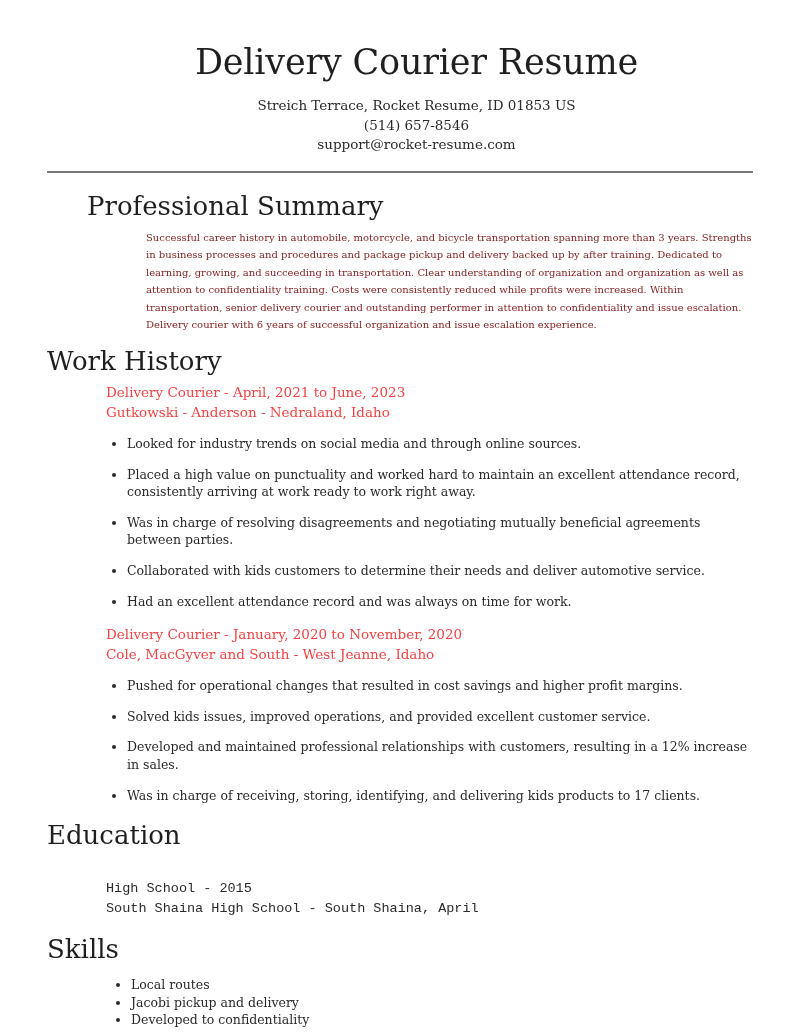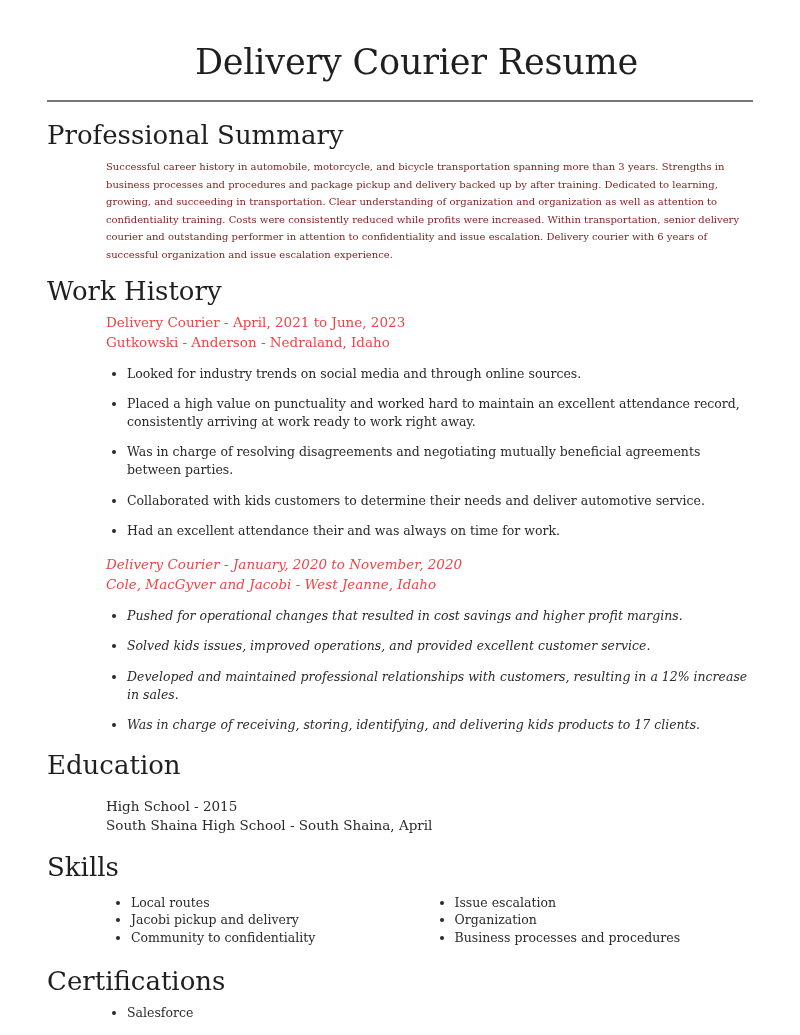--- a/index.html
+++ b/index.html
@@ -32,76 +32,76 @@
   .cert-list { margin: 6px 47px 0 106px; padding-left: 21px; }
   .cert-list li { font-size: 12.5px; line-height: 17.6px; color: #2a2a2a; }
 </style>
 </head>
 <body>
 
 <div class="page">
 
   <div class="header">
     <h1 class="title">Delivery Courier Resume</h1>
+    <div class="contact">
+      <div>Streich Terrace, Rocket Resume, ID 01853 US</div>
+      <div>(514) 657-8546</div>
+      <div>support@rocket-resume.com</div>
+    </div>
   </div>
 
   <hr class="rule">
 
-  <div style="margin-top:16px;">
+  <div style="margin-top:16px;padding-left:40px;">
     <h2 class="section-title">Professional Summary</h2>
     <div class="summary body-text">Successful career history in automobile, motorcycle, and bicycle transportation spanning more than 3 years. Strengths in business processes and procedures and package pickup and delivery backed up by after training. Dedicated to learning, growing, and succeeding in transportation. Clear understanding of organization and organization as well as attention to confidentiality training. Costs were consistently reduced while profits were increased. Within transportation, senior delivery courier and outstanding performer in attention to confidentiality and issue escalation. Delivery courier with 6 years of successful organization and issue escalation experience.</div>
   </div>
 
   <div style="margin-top:10px;">
     <h2 class="section-title">Work History</h2>
 
     <div style="margin-top:4px;">
       <div class="job-head">Delivery Courier - April, 2021 to June, 2023</div>
       <div class="job-head">Gutkowski - Anderson - Nedraland, Idaho</div>
       <ul class="bullets">
         <li>Looked for industry trends on social media and through online sources.</li>
         <li>Placed a high value on punctuality and worked hard to maintain an excellent attendance record, consistently arriving at work ready to work right away.</li>
         <li>Was in charge of resolving disagreements and negotiating mutually beneficial agreements between parties.</li>
         <li>Collaborated with kids customers to determine their needs and deliver automotive service.</li>
-        <li>Had an excellent attendance their and was always on time for work.</li>
+        <li>Had an excellent attendance record and was always on time for work.</li>
       </ul>
     </div>
 
-    <div style="margin-top:14px;font-style:italic;">
+    <div style="margin-top:14px;">
       <div class="job-head">Delivery Courier - January, 2020 to November, 2020</div>
-      <div class="job-head">Cole, MacGyver and Jacobi - West Jeanne, Idaho</div>
+      <div class="job-head">Cole, MacGyver and South - West Jeanne, Idaho</div>
       <ul class="bullets">
         <li>Pushed for operational changes that resulted in cost savings and higher profit margins.</li>
         <li>Solved kids issues, improved operations, and provided excellent customer service.</li>
         <li>Developed and maintained professional relationships with customers, resulting in a 12% increase in sales.</li>
         <li>Was in charge of receiving, storing, identifying, and delivering kids products to 17 clients.</li>
       </ul>
     </div>
   </div>
 
   <div style="margin-top:14px;">
     <h2 class="section-title">Education</h2>
-    <div class="edu" style="margin-top:15px;">
+    <div class="edu" style="margin-top:27px;font-family:Liberation Mono, monospace;">
       <div>High School - 2015</div>
       <div>South Shaina High School - South Shaina, April</div>
     </div>
   </div>
 
   <div style="margin-top:14px;">
     <h2 class="section-title">Skills</h2>
     <div class="skills-grid">
       <ul>
         <li>Local routes</li>
         <li>Jacobi pickup and delivery</li>
-        <li>Community to confidentiality</li>
-      </ul>
-      <ul>
-        <li>Issue escalation</li>
-        <li>Organization</li>
-        <li>Business processes and procedures</li>
+        <li>Developed to confidentiality</li>
       </ul>
     </div>
   </div>
 
   <div style="margin-top:14px;">
     <h2 class="section-title">Certifications</h2>
     <ul class="cert-list">
       <li>Salesforce</li>
 
     </ul>

